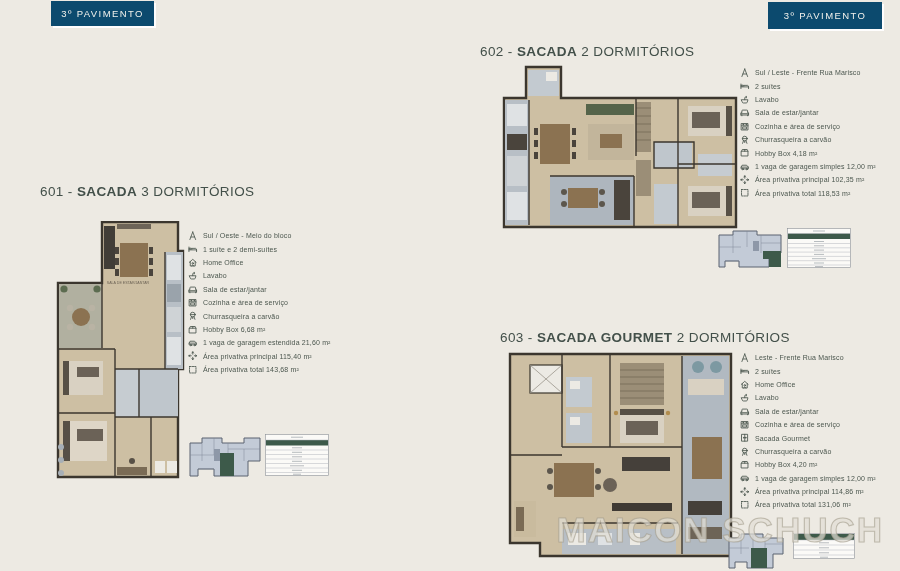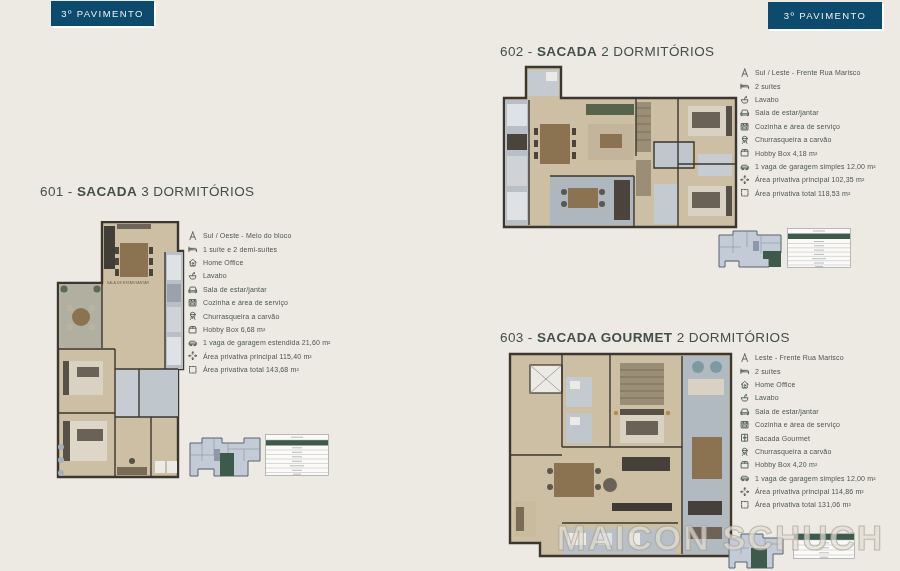--- a/index.html
+++ b/index.html
@@ -19,21 +19,21 @@
   .features { position:absolute; display:flex; flex-direction:column; }
   .feat-row { display:flex; align-items:center; height:13.4px; gap:5px; }
   .ficon { flex:0 0 10px; width:10px; height:10px; display:flex; align-items:center;
            justify-content:center; color:#4a564e; }
   .ficon svg { width:9.5px; height:9.5px; display:block; }
   .ftext { font-size:7px; color:#4b564e; letter-spacing:0.15px; white-space:nowrap; }
 
   .floorplan, .keyplan { position:absolute; }
   .keyplan svg { position:absolute; top:0; left:0; }
 
-  .watermark { position:absolute; right:16px; bottom:16px; text-align:right; z-index:6;
+  .watermark { position:absolute; right:16px; bottom:24px; text-align:right; z-index:6;
                color:rgba(247,244,237,0.55); -webkit-text-stroke:1.1px rgba(164,156,140,0.6);
                text-shadow:0 0 1px rgba(150,145,130,0.35); font-weight:800; pointer-events:none; }
   .wm1 { font-size:35px; letter-spacing:2px; line-height:1; }
   .wm2 { font-size:23px; letter-spacing:1px; line-height:1; margin-top:-1px; font-weight:700; }
 </style>
 </head>
 <body>
 
 <div class="page">
 
@@ -229,21 +229,21 @@
           <line x1="27" y1="27.3" x2="37" y2="27.3"></line>
             <line x1="25" y1="31.8" x2="39" y2="31.8"></line>
           <line x1="27" y1="36.3" x2="37" y2="36.3"></line>
             <line x1="28" y1="40.2" x2="36" y2="40.2"></line>
         </g>
       </svg>
     </div>
   </section>
 
   <section>
-    <h2 class="unit-title" style="left:500px; top:44px;"><span>602 - </span><b>SACADA</b><span> 2 DORMITÓRIOS</span></h2>
+    <h2 class="unit-title" style="left:480px; top:44px;"><span>602 - </span><b>SACADA</b><span> 2 DORMITÓRIOS</span></h2>
 
     <div class="floorplan" style="left:502px; top:64px;">
       <svg width="236" height="165" viewBox="0 0 236 165">
         <path d="M24,3 H59 V34 H234 V163 H2 V34 H24 Z" fill="#cdbfa3" stroke="#3b362e" stroke-width="2.4"></path>
         <rect x="26" y="6" width="31" height="26" fill="#c3cad0"></rect>
         <rect x="44" y="8" width="11" height="9" fill="#eceae4"></rect>
         <rect x="3" y="36" width="24" height="125" fill="#b8bfc6"></rect>
         <rect x="5" y="40" width="20" height="22" fill="#dfe2e4"></rect>
         <rect x="5" y="70" width="20" height="16" fill="#4a443c"></rect>
         <rect x="5" y="92" width="20" height="30" fill="#cfd3d6"></rect>

